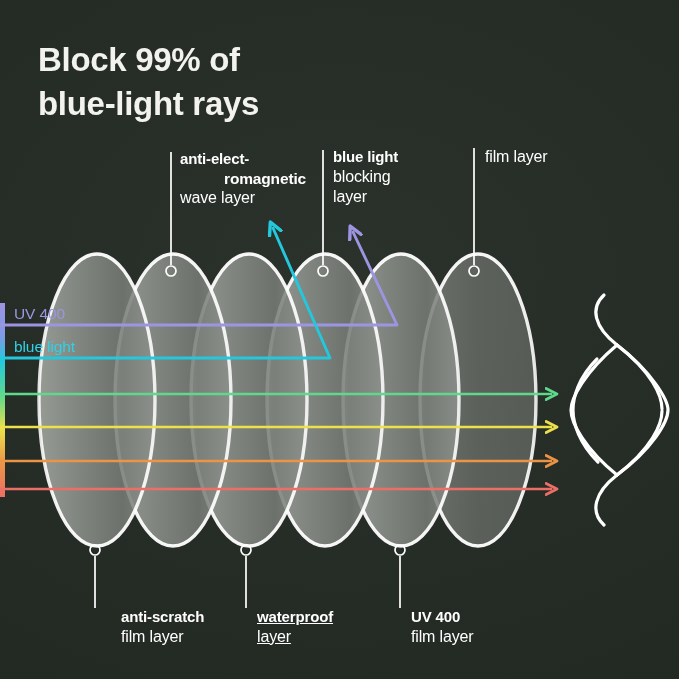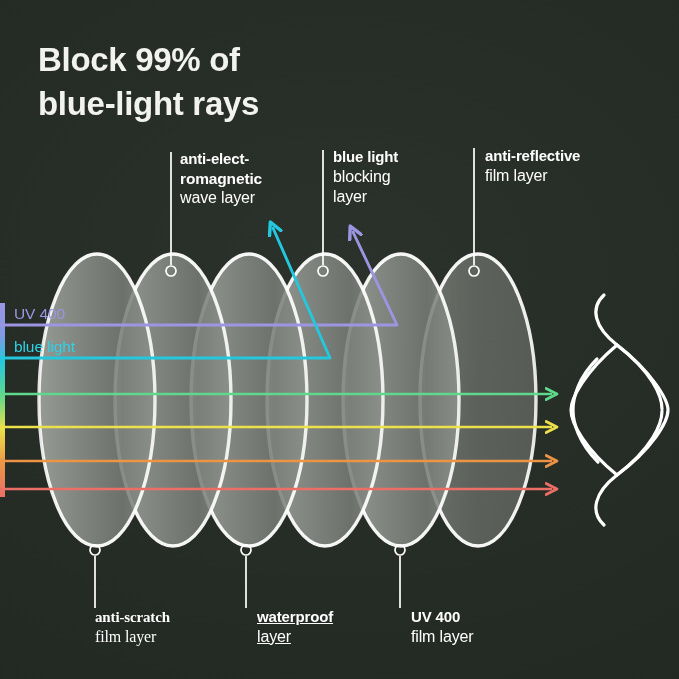--- a/index.html
+++ b/index.html
@@ -19,21 +19,21 @@
     color:#f2f2ef;
     font-size:33px;
     font-weight:bold;
     line-height:1.32;
     letter-spacing:-0.3px;
     white-space:pre-line;
     margin-top:12px;
   }
   .callout{position:absolute;color:#ffffff;line-height:1.26;}
   .callout .l1{font-weight:bold;font-size:15px;display:block;letter-spacing:-0.15px;}
-  .callout .l2{font-weight:bold;font-size:15.5px;display:block;letter-spacing:-0.15px;}
+  .callout .l2{font-weight:bold;font-size:15.5px;display:block;letter-spacing:-0.15px;margin-left:44px;}
   .callout .l3{font-weight:normal;font-size:16px;display:block;letter-spacing:-0.15px;}
   .raylabel{
     position:absolute;
     font-size:15.5px;
     font-weight:normal;
     letter-spacing:-0.1px;
     white-space:nowrap;
   }
 </style>
 </head>
@@ -179,25 +179,24 @@
     <span class="l3">wave layer</span>
   </div>
 
   <div class="callout" style="left:333px;top:148px;">
     <span class="l1">blue light</span>
     <span class="l3">blocking</span>
     <span class="l3">layer</span>
   </div>
 
   <div class="callout" style="left:485px;top:147px;">
-    <span class="l1">anti-reflective</span>
     <span class="l3">film layer</span>
   </div>
 
-  <div class="callout" style="left:95px;top:608px;font-family:Liberation Serif, serif;">
+  <div class="callout" style="left:121px;top:608px;">
     <span class="l1">anti-scratch</span>
     <span class="l3">film layer</span>
   </div>
 
   <div class="callout" style="left:257px;top:608px;text-decoration:underline;">
     <span class="l1">waterproof</span>
     <span class="l3">layer</span>
   </div>
 
   <div class="callout" style="left:411px;top:608px;">

